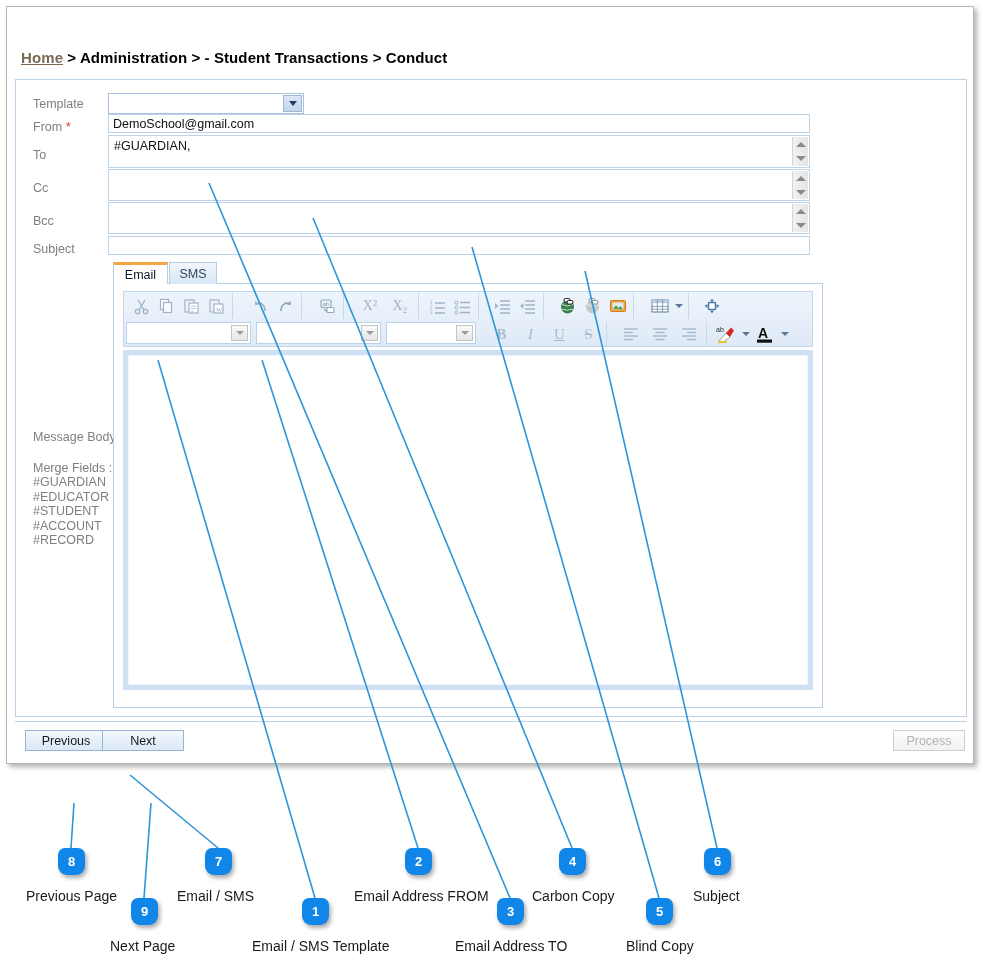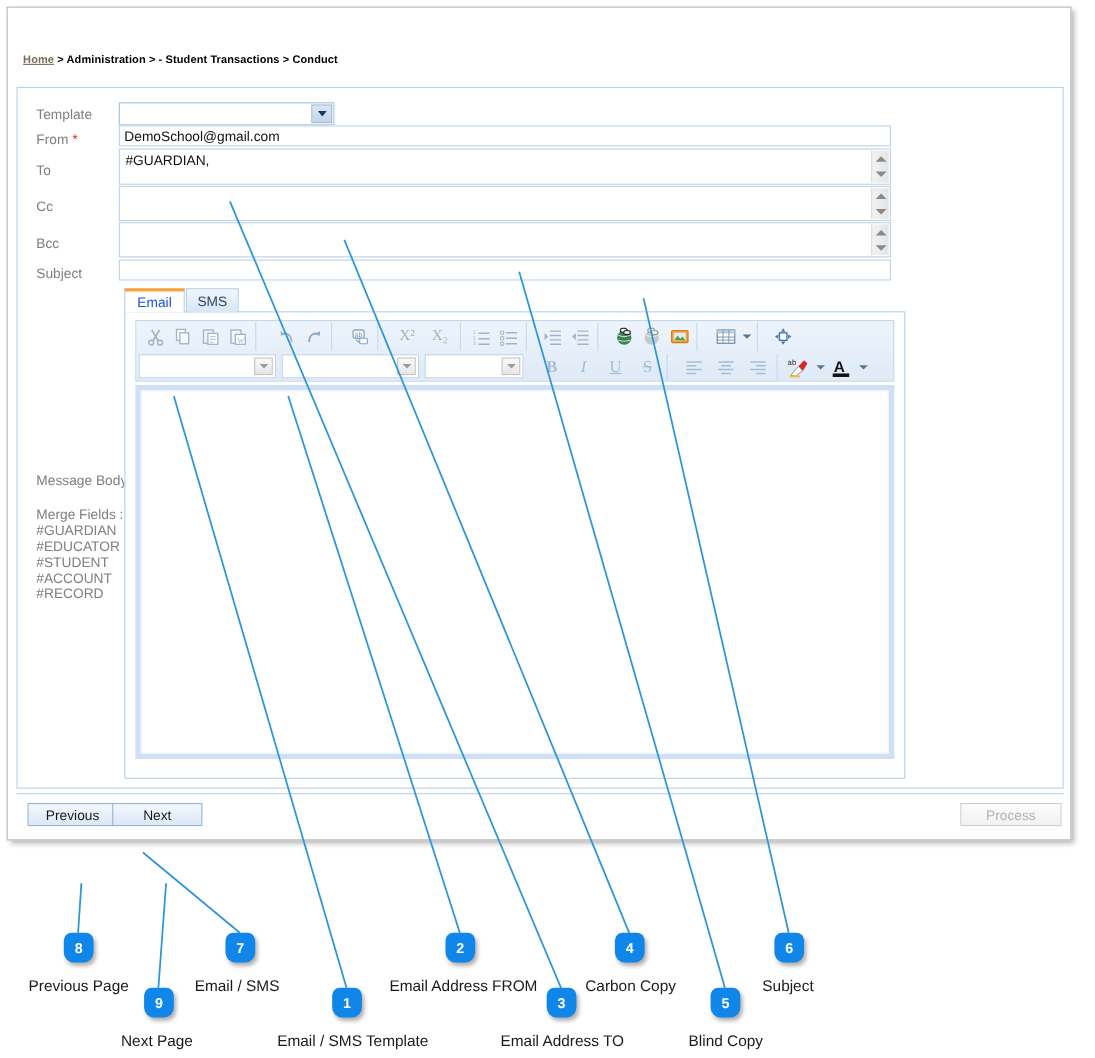--- a/index.html
+++ b/index.html
@@ -26,21 +26,21 @@
 
   
   #breadcrumb-bar {
     position: absolute;
     left: 0; top: 38px;
     width: 968px; height: 30px;
   }
   #breadcrumb {
     position: absolute;
     left: 14px; top: 4px;
-    font-size: 10px;
+    font-size: 15px;
     font-weight: bold;
     color: #000000;
     white-space: nowrap;
     letter-spacing: 0.1px;
   }
   #breadcrumb .crumb-home {
     color: #7a6a55;
     text-decoration: underline;
   }
   #breadcrumb .sep { color: #000; }
@@ -161,21 +161,21 @@
     box-sizing: border-box;
     font-size: 12.5px;
     display: flex; align-items: center; justify-content: center;
     border: 1px solid #b6cfe8;
     border-bottom: none;
   }
   #tab-email {
     left: 0; width: 55px;
     background: #ffffff;
     border-top: 3px solid #f5a442;
-    color: #1d4ed8;
+    color: #0f172a;
     z-index: 3;
   }
   #tab-sms {
     left: 56px; width: 48px;
     background: linear-gradient(#f1f6fc,#d7e6f7);
     color: #33475e;
     z-index: 2;
   }
 
   
@@ -300,21 +300,21 @@
     border: 1px solid #96b4d4;
     box-sizing: border-box;
     font-family: "Liberation Sans", sans-serif;
     font-size: 12.5px;
     color: #1a1a1a;
     display: flex; align-items: center; justify-content: center;
   }
   #btn-previous { left: 10px; width: 82px; }
   #btn-next     { left: 87px; width: 82px; }
   #btn-process {
-    right: 2px; width: 92px;
+    right: 2px; width: 72px;
     background: linear-gradient(#fcfcfc,#f1f1f1);
     border: 1px solid #cfcfcf;
     color: #b3b3b3;
   }
 
   
   #callouts {
     position: absolute;
     left: 0; top: 0;
     width: 995px; height: 962px;

